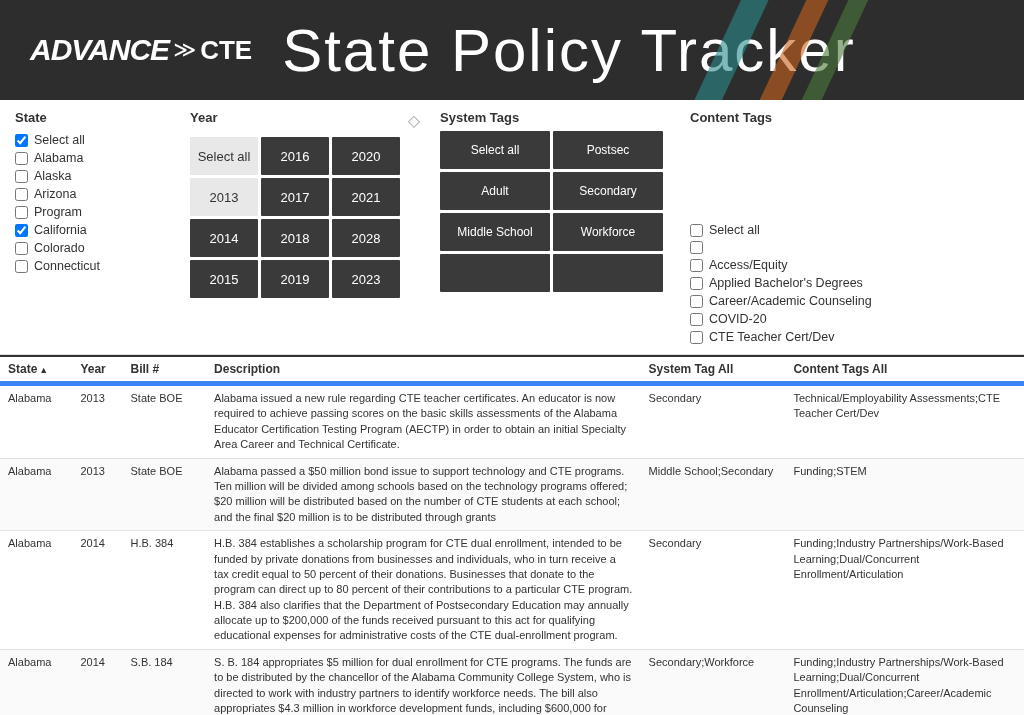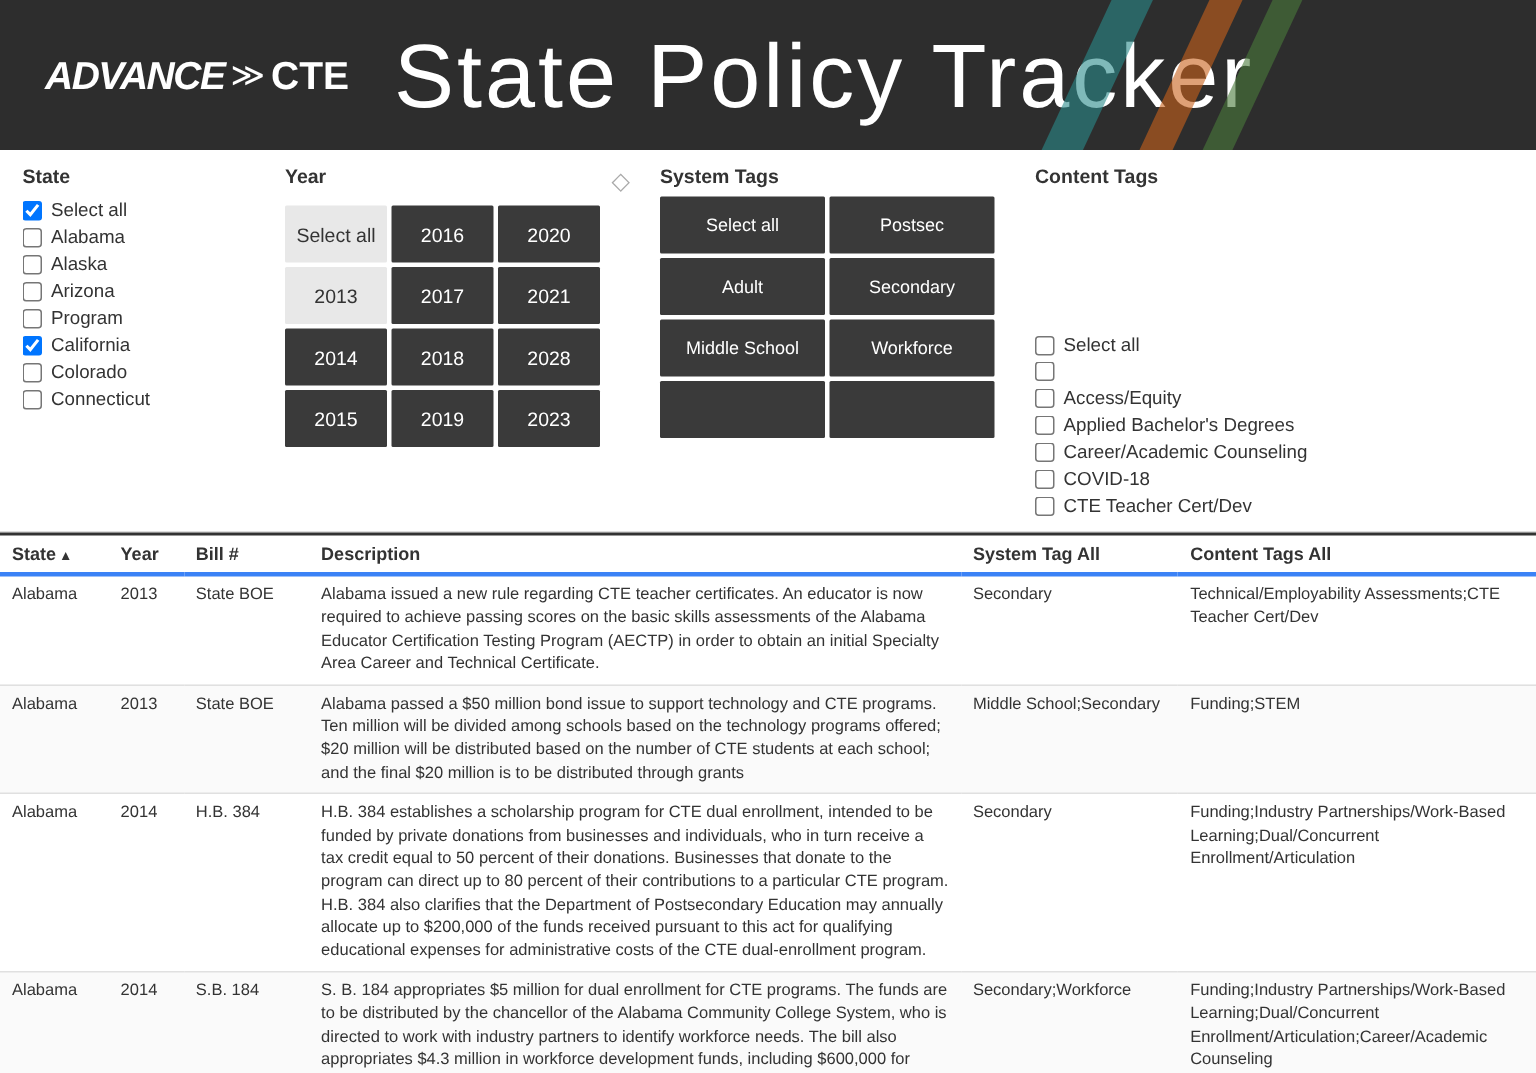--- a/index.html
+++ b/index.html
@@ -34,21 +34,21 @@
     .stripe-orange { background: #c8601a; right: 220px; top: -50px; width: 20px; }
     .stripe-green { background: #4a7a3a; right: 180px; top: -50px; width: 18px; }
 
     .logo-area {
       display: flex;
       align-items: center;
       margin-right: 30px;
     }
     .logo-advance {
       font-weight: 900;
-      font-size: 26px;
+      font-size: 30px;
       color: #fff;
       font-style: italic;
       letter-spacing: -1px;
       text-align: right;
     }
     .logo-arrows {
       color: #fff;
       font-size: 22px;
       margin: 0 4px;
     }
@@ -192,21 +192,21 @@
       height: calc(715px - 100px - 245px);
       border-top: 2px solid #333;
     }
     table {
       width: 100%;
       border-collapse: collapse;
       font-size: 11.5px;
     }
     thead tr {
       background: #fff;
-      border-bottom: 3px solid #3b82f6;
+      border-bottom: 5px solid #3b82f6;
     }
     thead th {
       text-align: left;
       padding: 5px 8px;
       font-weight: 700;
       font-size: 12px;
       color: #333;
       white-space: nowrap;
       border-bottom: 2px solid #333;
       position: sticky;
@@ -352,21 +352,21 @@
         <div class="content-tag-item">
           <input type="checkbox" style="">
           <span>Applied Bachelor's Degrees</span>
         </div>
         <div class="content-tag-item">
           <input type="checkbox" style="">
           <span>Career/Academic Counseling</span>
         </div>
         <div class="content-tag-item">
           <input type="checkbox" style="">
-          <span>COVID-18</span>
+          <span>COVID-20</span>
         </div>
         <div class="content-tag-item">
           <input type="checkbox" style="">
           <span>CTE Teacher Cert/Dev</span>
         </div>
       </div>
   </div>
 
 </div>
 

